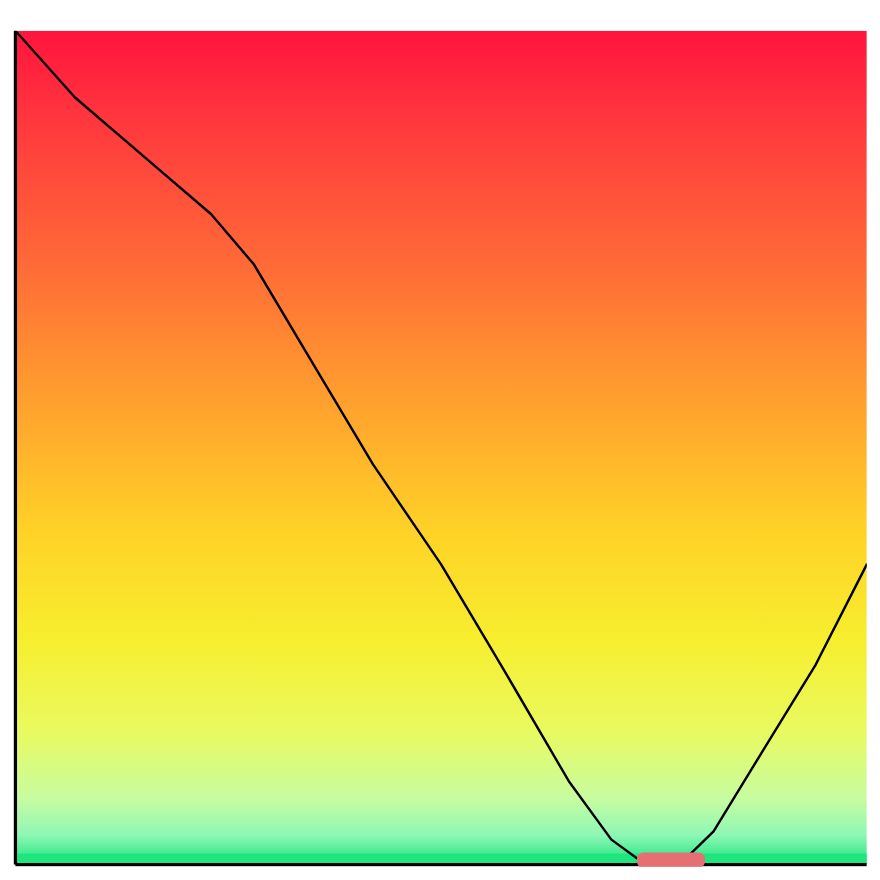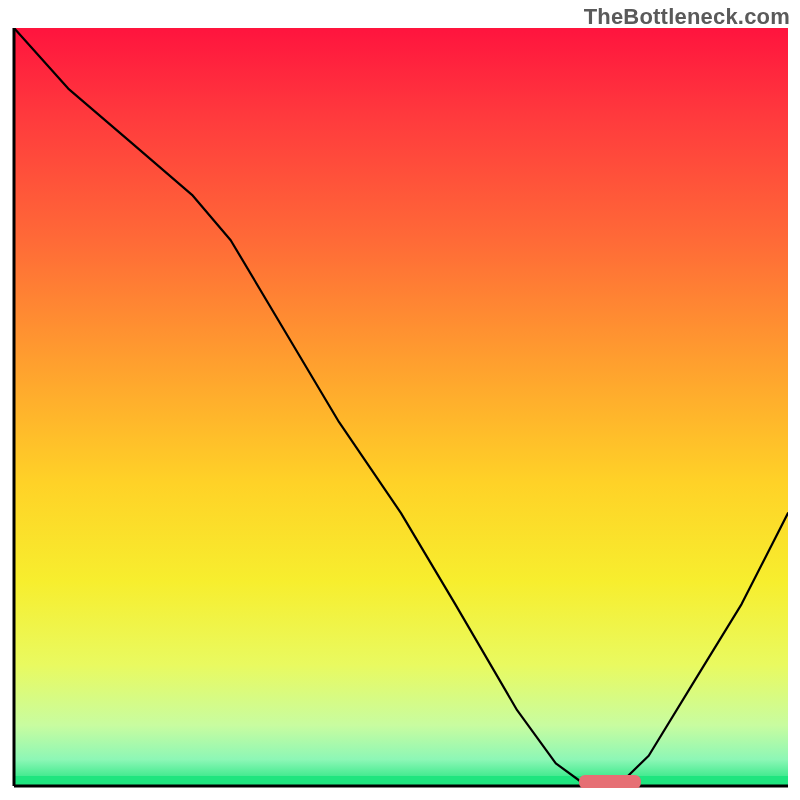--- a/index.html
+++ b/index.html
@@ -31,21 +31,20 @@
     top: 28px;
     width: 776px;
     height: 760px;
   }
   svg { display: block; }
 </style>
 </head>
 <body>
 
 <div class="stage">
-  <div class="watermark">TheBottleneck.com</div>
 
   <div class="plot">
     <svg id="chart-svg" width="776" height="760" viewBox="0 0 776 760">
       <defs>
         <linearGradient id="bg-grad" x1="0" y1="0" x2="0" y2="1">
             <stop offset="0%" stop-color="#ff143e"></stop>
             <stop offset="12%" stop-color="#ff3b3d"></stop>
             <stop offset="28.000000000000004%" stop-color="#ff6a37"></stop>
             <stop offset="45%" stop-color="#ffa22e"></stop>
             <stop offset="60%" stop-color="#ffd227"></stop>

